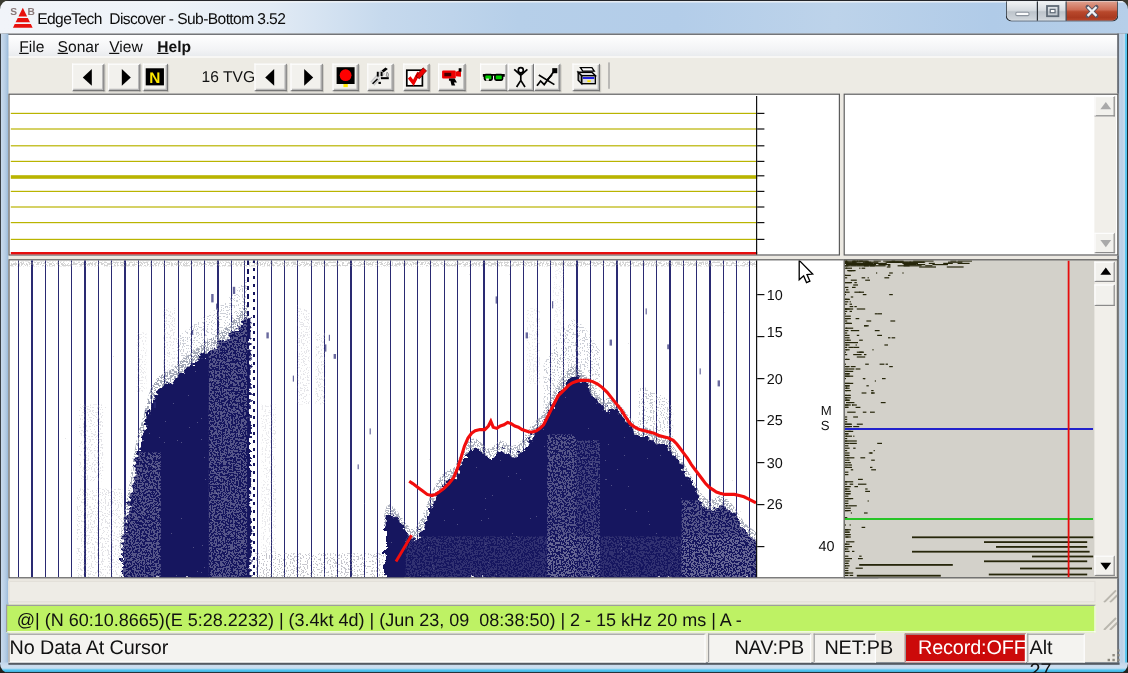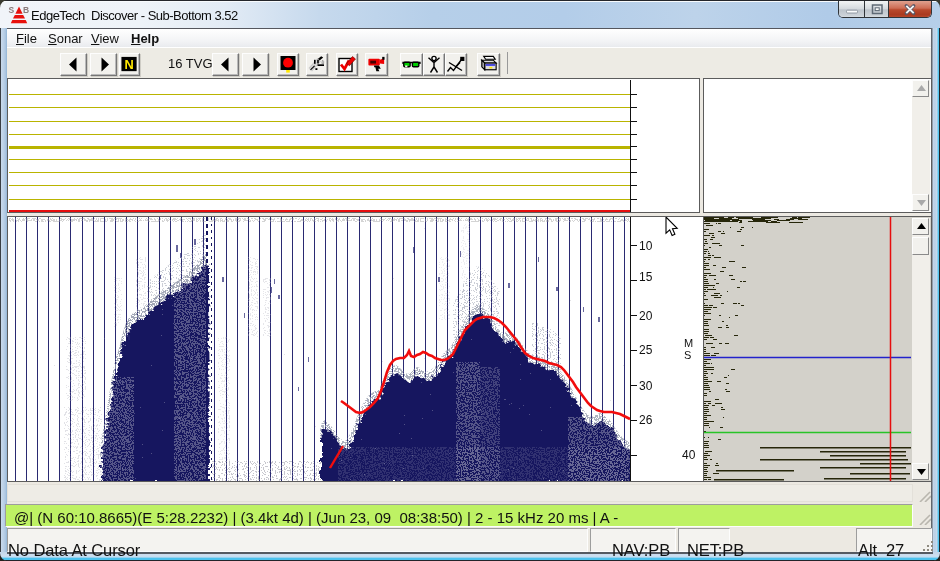--- a/index.html
+++ b/index.html
@@ -23,21 +23,21 @@
 #ptl { left:7px; top:78px; width:693px; height:135px; }
 #ptr { left:703px; top:78px; width:229px; height:135px; }
 #pbl { left:7px; top:216px; width:725px; height:266px; }
 #pbr { left:703px; top:216px; width:229px; height:266px; background:#d3d1ca; }
 .vsb { position:absolute; right:1px; top:1px; bottom:1px; width:18px; background:#f1efea; }
 .sbtn { position:absolute; left:0; width:17px; height:17px; background:#f2f1ed; border:1px solid; border-color:#fdfdfd #8a8a8a #8a8a8a #fdfdfd; display:flex; align-items:center; justify-content:center; }
 .sthumb { position:absolute; left:0; width:17px; background:#f2f1ed; border:1px solid; border-color:#fdfdfd #8a8a8a #8a8a8a #fdfdfd; }
 #hstrip { position:absolute; left:7px; top:484px; width:906px; height:18px; background:#eeece6; border:1px solid #e3e0d9; }
 #sbar1 { position:absolute; left:5px; top:504px; width:908px; height:23px; background:#bef264; border:1px solid; border-color:#9d9d9d #fdfdfd #fdfdfd #9d9d9d; font-size:15px; color:#111; padding:4px 0 0 8px; }
 #sbar2 { position:absolute; left:0px; top:528px; width:940px; height:24px; font-size:16.5px; letter-spacing:-0.1px; color:#111; }
-.s2box { position:absolute; top:0; height:24px; background:#f4f3f0; border:1px solid; border-color:#9d9d9d #fdfdfd #fdfdfd #9d9d9d; padding-top:12px; }
+.s2box { position:absolute; top:0; height:24px; background:#f4f3f0; border:1px solid; border-color:#9d9d9d #fdfdfd #fdfdfd #9d9d9d; padding-top:2px; }
 .grip { position:absolute; width:13px; height:11px; }
 </style></head><body>
 <svg style="position:absolute;left:0;top:0;z-index:9;" width="8" height="8">
     <path d="M0,8 L0,0 L8,0 A8,8 0 0 0 0,8z" fill="none"></path>
     <path d="M0,8 A8,8 0 0 1 8,0 L0,0z" fill="#3a3a30"></path>
   </svg>
 <svg style="position:absolute;right:0;top:0;z-index:9;" width="8" height="8">
     <path d="M0,0 A8,8 0 0 1 8,8 L8,0z" fill="#3a3a30"></path>
   </svg>
 <div id="titlebar">
@@ -816,21 +816,22 @@
 <svg class="grip" style="left:918px;top:514px;" viewBox="0 0 13 11">
     <g stroke="#b9b6ae" stroke-width="1.6">
       <line x1="2" y1="11" x2="12" y2="1"></line>
       <line x1="7" y1="11" x2="13" y2="5"></line>
     </g>
   </svg>
 <div id="sbar2">
  <div class="s2box" style="left:7px;width:581px;padding-left:0px;">No Data At Cursor</div>
  <div class="s2box" style="left:590px;width:86px;padding-left:21px;">NAV:PB</div>
  <div class="s2box" style="left:678px;width:52px;padding-left:8px;">NET:PB</div>
- <div class="s2box" style="left:856px;width:76px;padding-left:1px;">Alt&nbsp; 27</div>
+ <div class="s2box" style="left:754px;width:101px;background:#cc0a0a;color:#fff;padding-left:10px;">Record:OFF</div>
+ <div class="s2box" style="left:856px;width:48px;padding-left:1px;">Alt&nbsp; 27</div>
 </div>
 <svg class="grip" style="left:922px;top:541px;" viewBox="0 0 13 11">
     <g fill="#8e8a80">
       <rect x="9" y="0" width="2" height="2"></rect>
       <rect x="5" y="4" width="2" height="2"></rect>
       <rect x="9" y="4" width="2" height="2"></rect>
       <rect x="1" y="8" width="2" height="2"></rect>
       <rect x="5" y="8" width="2" height="2"></rect>
       <rect x="9" y="8" width="2" height="2"></rect>
     </g>

